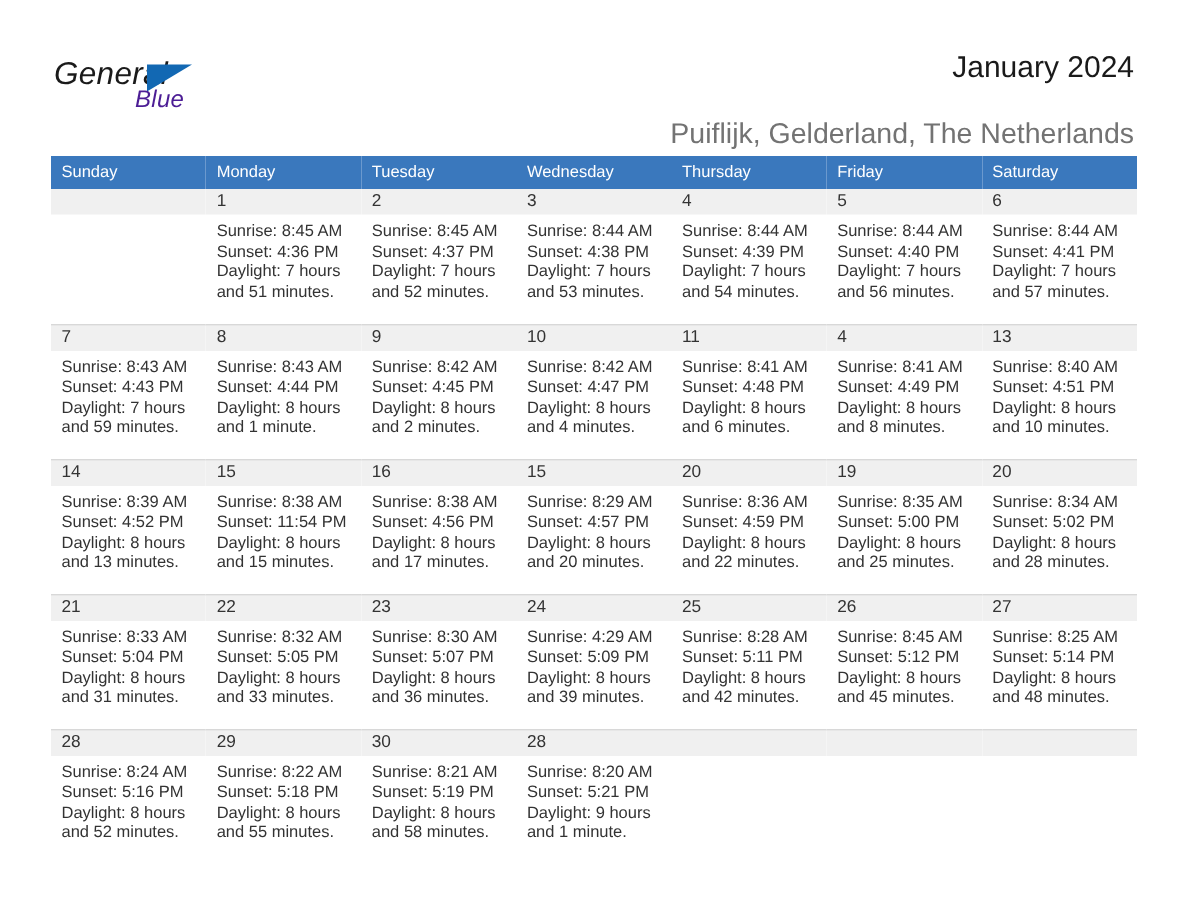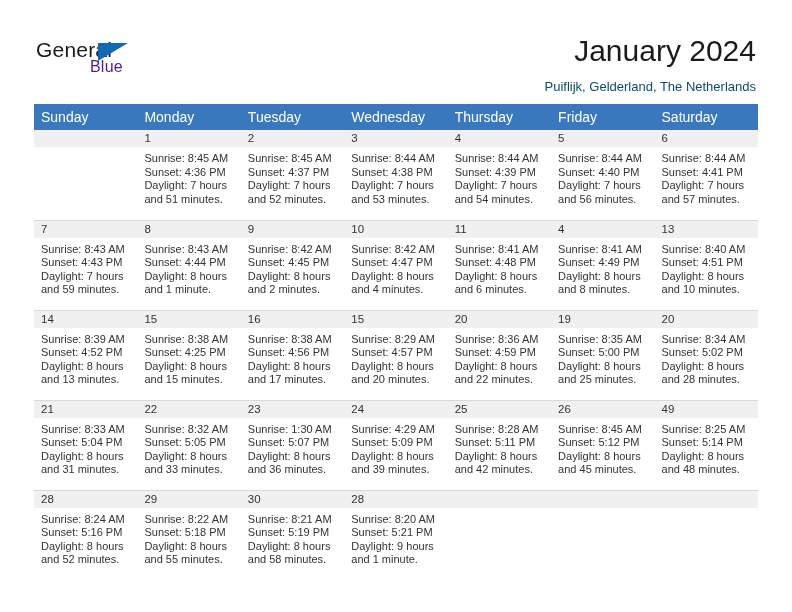--- a/index.html
+++ b/index.html
@@ -28,20 +28,21 @@
     top: 0;
     width: 792px;
     height: 103px;
   }
   .logo {
     position: absolute;
     left: 36px;
     top: 38px;
     width: 130px;
     height: 46px;
+    font-style: italic;
   }
   .logo-general {
     position: absolute;
     left: 0;
     top: 0;
     font-size: 21px;
     letter-spacing: .2px;
     color: #1a1a1a;
     font-family: "Liberation Sans", sans-serif;
   }
@@ -60,48 +61,48 @@
     top: 20px;
     font-size: 16px;
     color: #4c1d95;
     letter-spacing: .2px;
   }
 
   .title {
     position: absolute;
     right: 36px;
     top: 34px;
-    font-size: 30px;
+    font-size: 20px;
     color: #1a1a1a;
     text-align: right;
     white-space: nowrap;
   }
   .subtitle {
     position: absolute;
     right: 36px;
     top: 79px;
-    font-size: 13px;
-    color: #0c4a6e;
+    font-size: 19px;
+    color: #737373;
     text-align: right;
     white-space: nowrap;
   }
 
   
   .cal {
     position: absolute;
     left: 34px;
     top: 104px;
     width: 724px;
     border-collapse: collapse;
     table-layout: fixed;
   }
   .cal th {
     background: #3a78bd;
     color: #ffffff;
-    font-size: 14px;
+    font-size: 11px;
     font-weight: normal;
     text-align: left;
     padding: 5px 0 5px 7px;
     border: none;
     height: 12px;
   }
   .weekrow {
     height: 90px;
   }
   .cell {
@@ -309,21 +310,21 @@
             <div>Sunrise: 8:39 AM</div>
             <div>Sunset: 4:52 PM</div>
             <div>Daylight: 8 hours</div>
             <div>and 13 minutes.</div>
           </div>
         </td>
         <td class="cell">
           <div class="daynum">15</div>
           <div class="info">
             <div>Sunrise: 8:38 AM</div>
-            <div>Sunset: 4:25 PM</div>
+            <div>Sunset: 11:54 PM</div>
             <div>Daylight: 8 hours</div>
             <div>and 15 minutes.</div>
           </div>
         </td>
         <td class="cell">
           <div class="daynum">16</div>
           <div class="info">
             <div>Sunrise: 8:38 AM</div>
             <div>Sunset: 4:56 PM</div>
             <div>Daylight: 8 hours</div>
@@ -383,21 +384,21 @@
           <div class="info">
             <div>Sunrise: 8:32 AM</div>
             <div>Sunset: 5:05 PM</div>
             <div>Daylight: 8 hours</div>
             <div>and 33 minutes.</div>
           </div>
         </td>
         <td class="cell">
           <div class="daynum">23</div>
           <div class="info">
-            <div>Sunrise: 1:30 AM</div>
+            <div>Sunrise: 8:30 AM</div>
             <div>Sunset: 5:07 PM</div>
             <div>Daylight: 8 hours</div>
             <div>and 36 minutes.</div>
           </div>
         </td>
         <td class="cell">
           <div class="daynum">24</div>
           <div class="info">
             <div>Sunrise: 4:29 AM</div>
             <div>Sunset: 5:09 PM</div>
@@ -417,21 +418,21 @@
         <td class="cell">
           <div class="daynum">26</div>
           <div class="info">
             <div>Sunrise: 8:45 AM</div>
             <div>Sunset: 5:12 PM</div>
             <div>Daylight: 8 hours</div>
             <div>and 45 minutes.</div>
           </div>
         </td>
         <td class="cell">
-          <div class="daynum">49</div>
+          <div class="daynum">27</div>
           <div class="info">
             <div>Sunrise: 8:25 AM</div>
             <div>Sunset: 5:14 PM</div>
             <div>Daylight: 8 hours</div>
             <div>and 48 minutes.</div>
           </div>
         </td>
       </tr>
 
       <tr class="weekrow">

